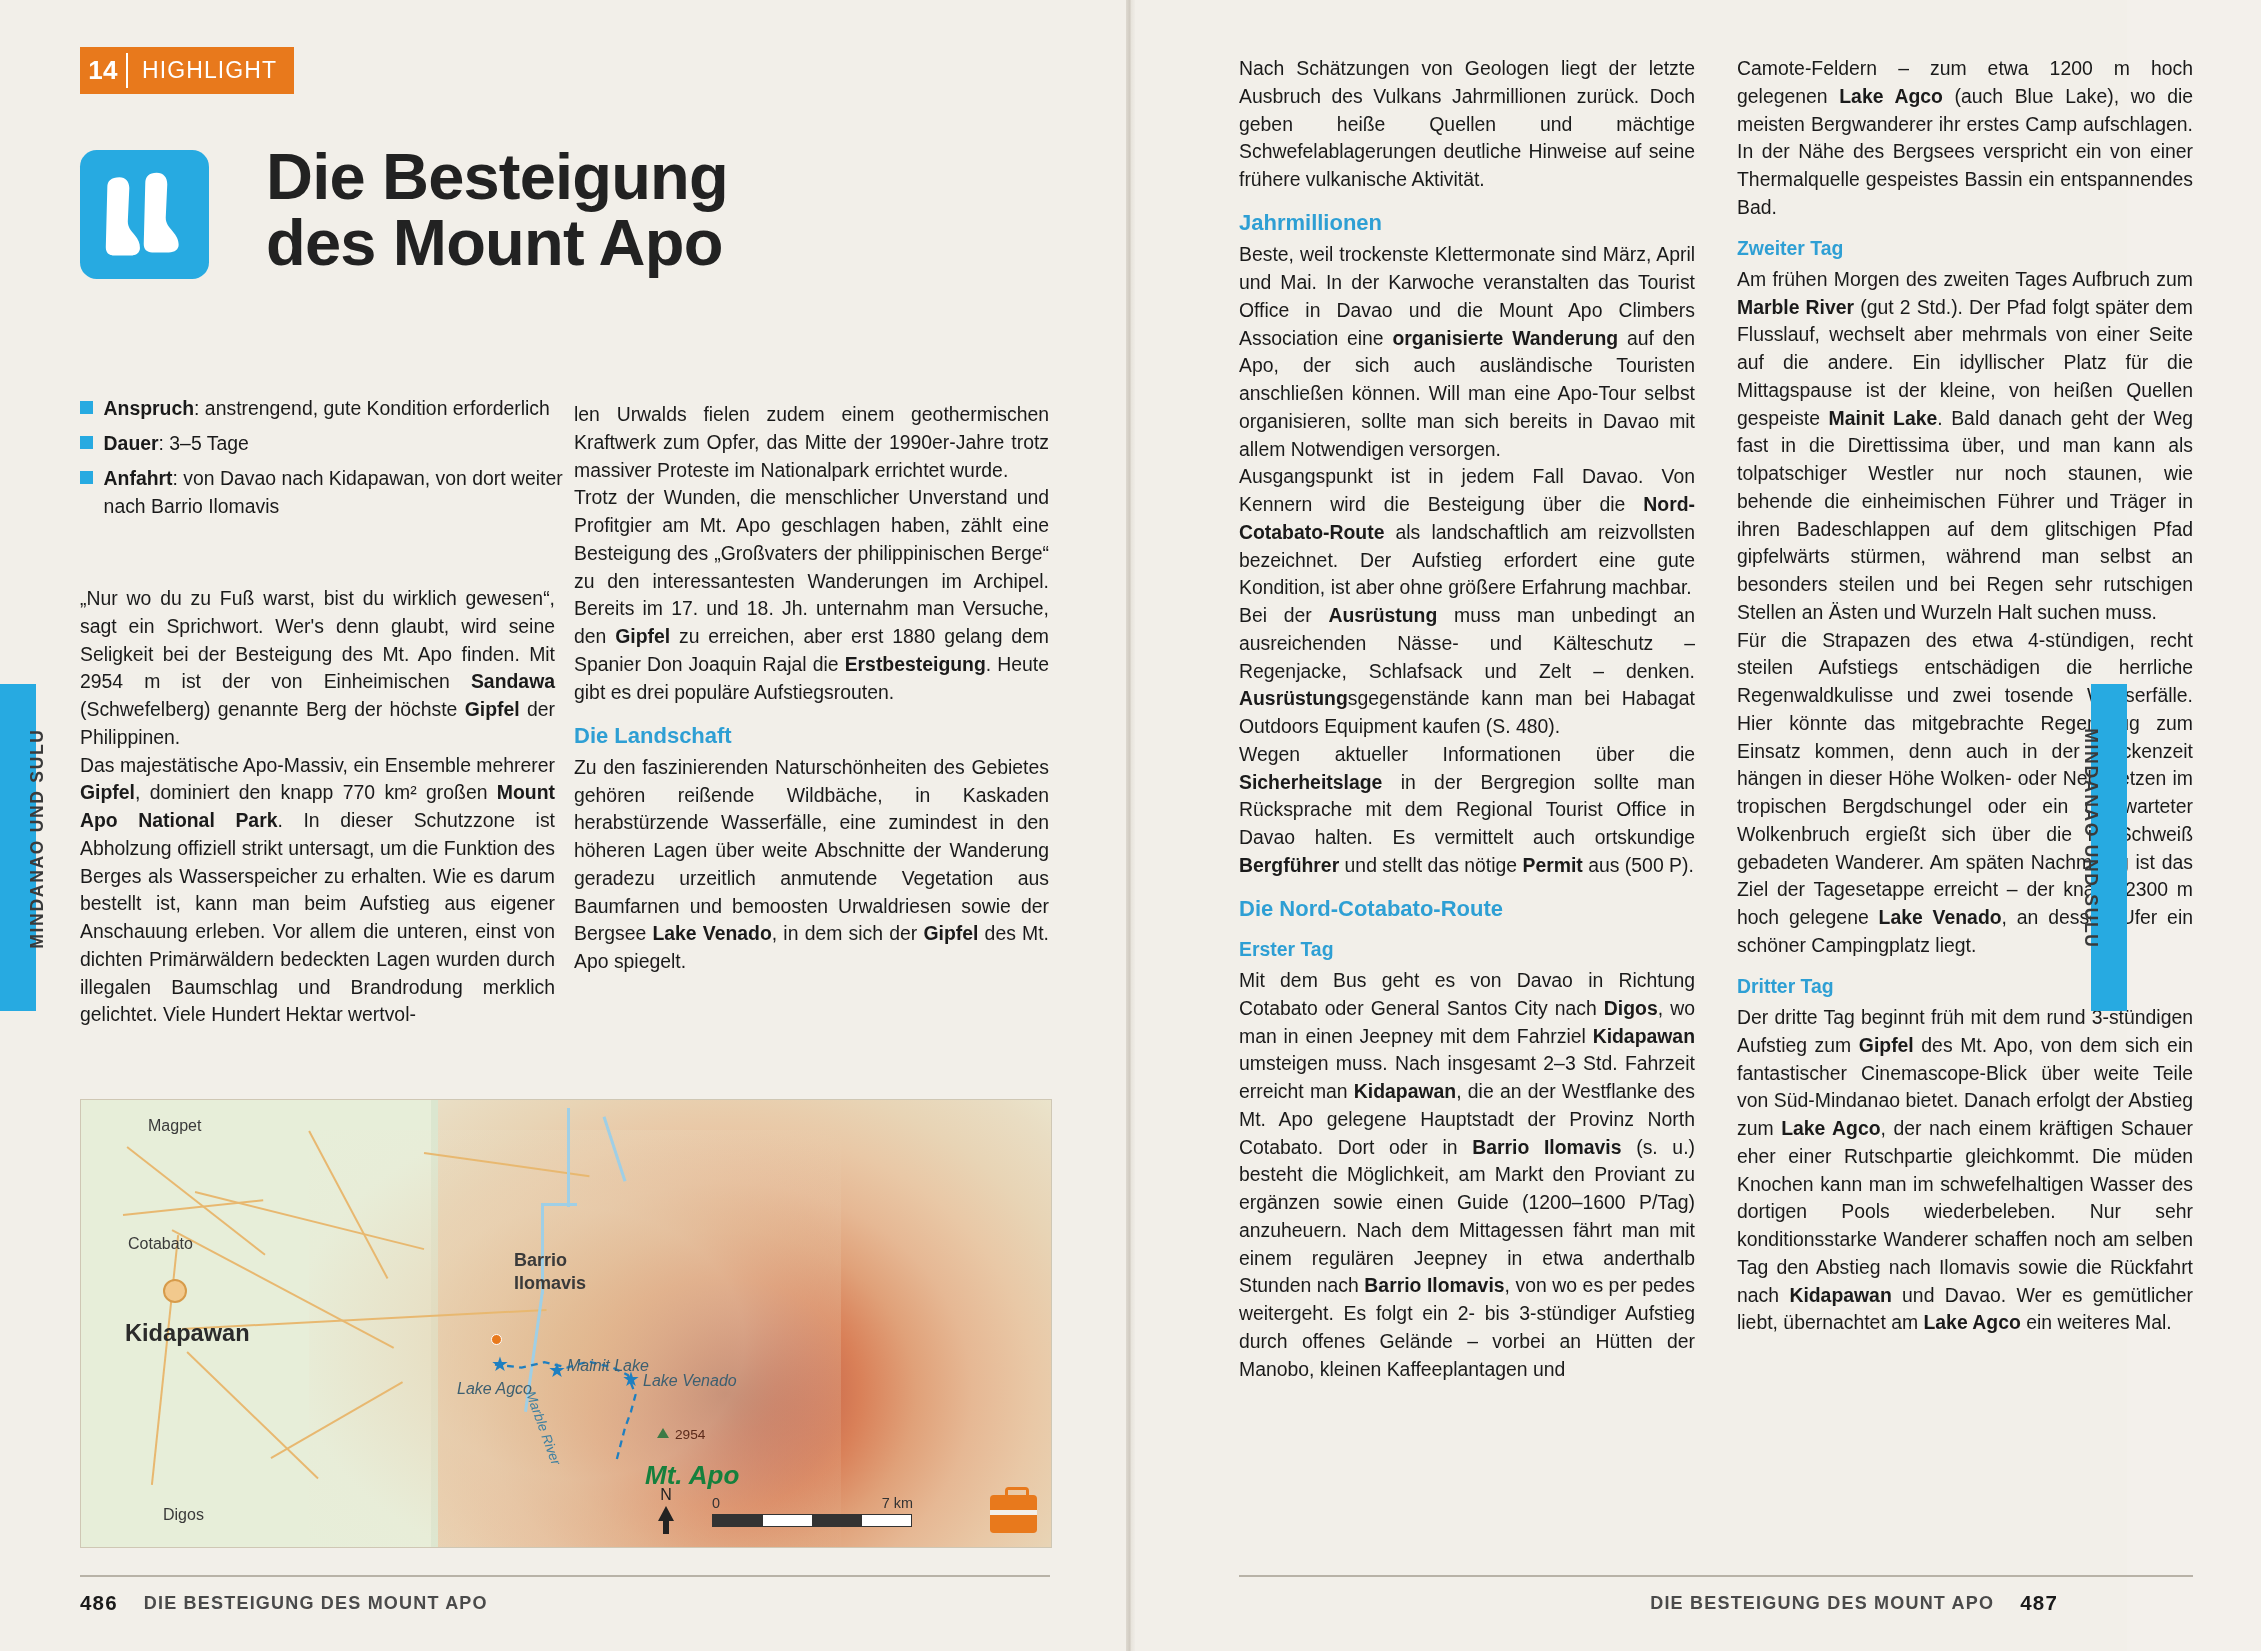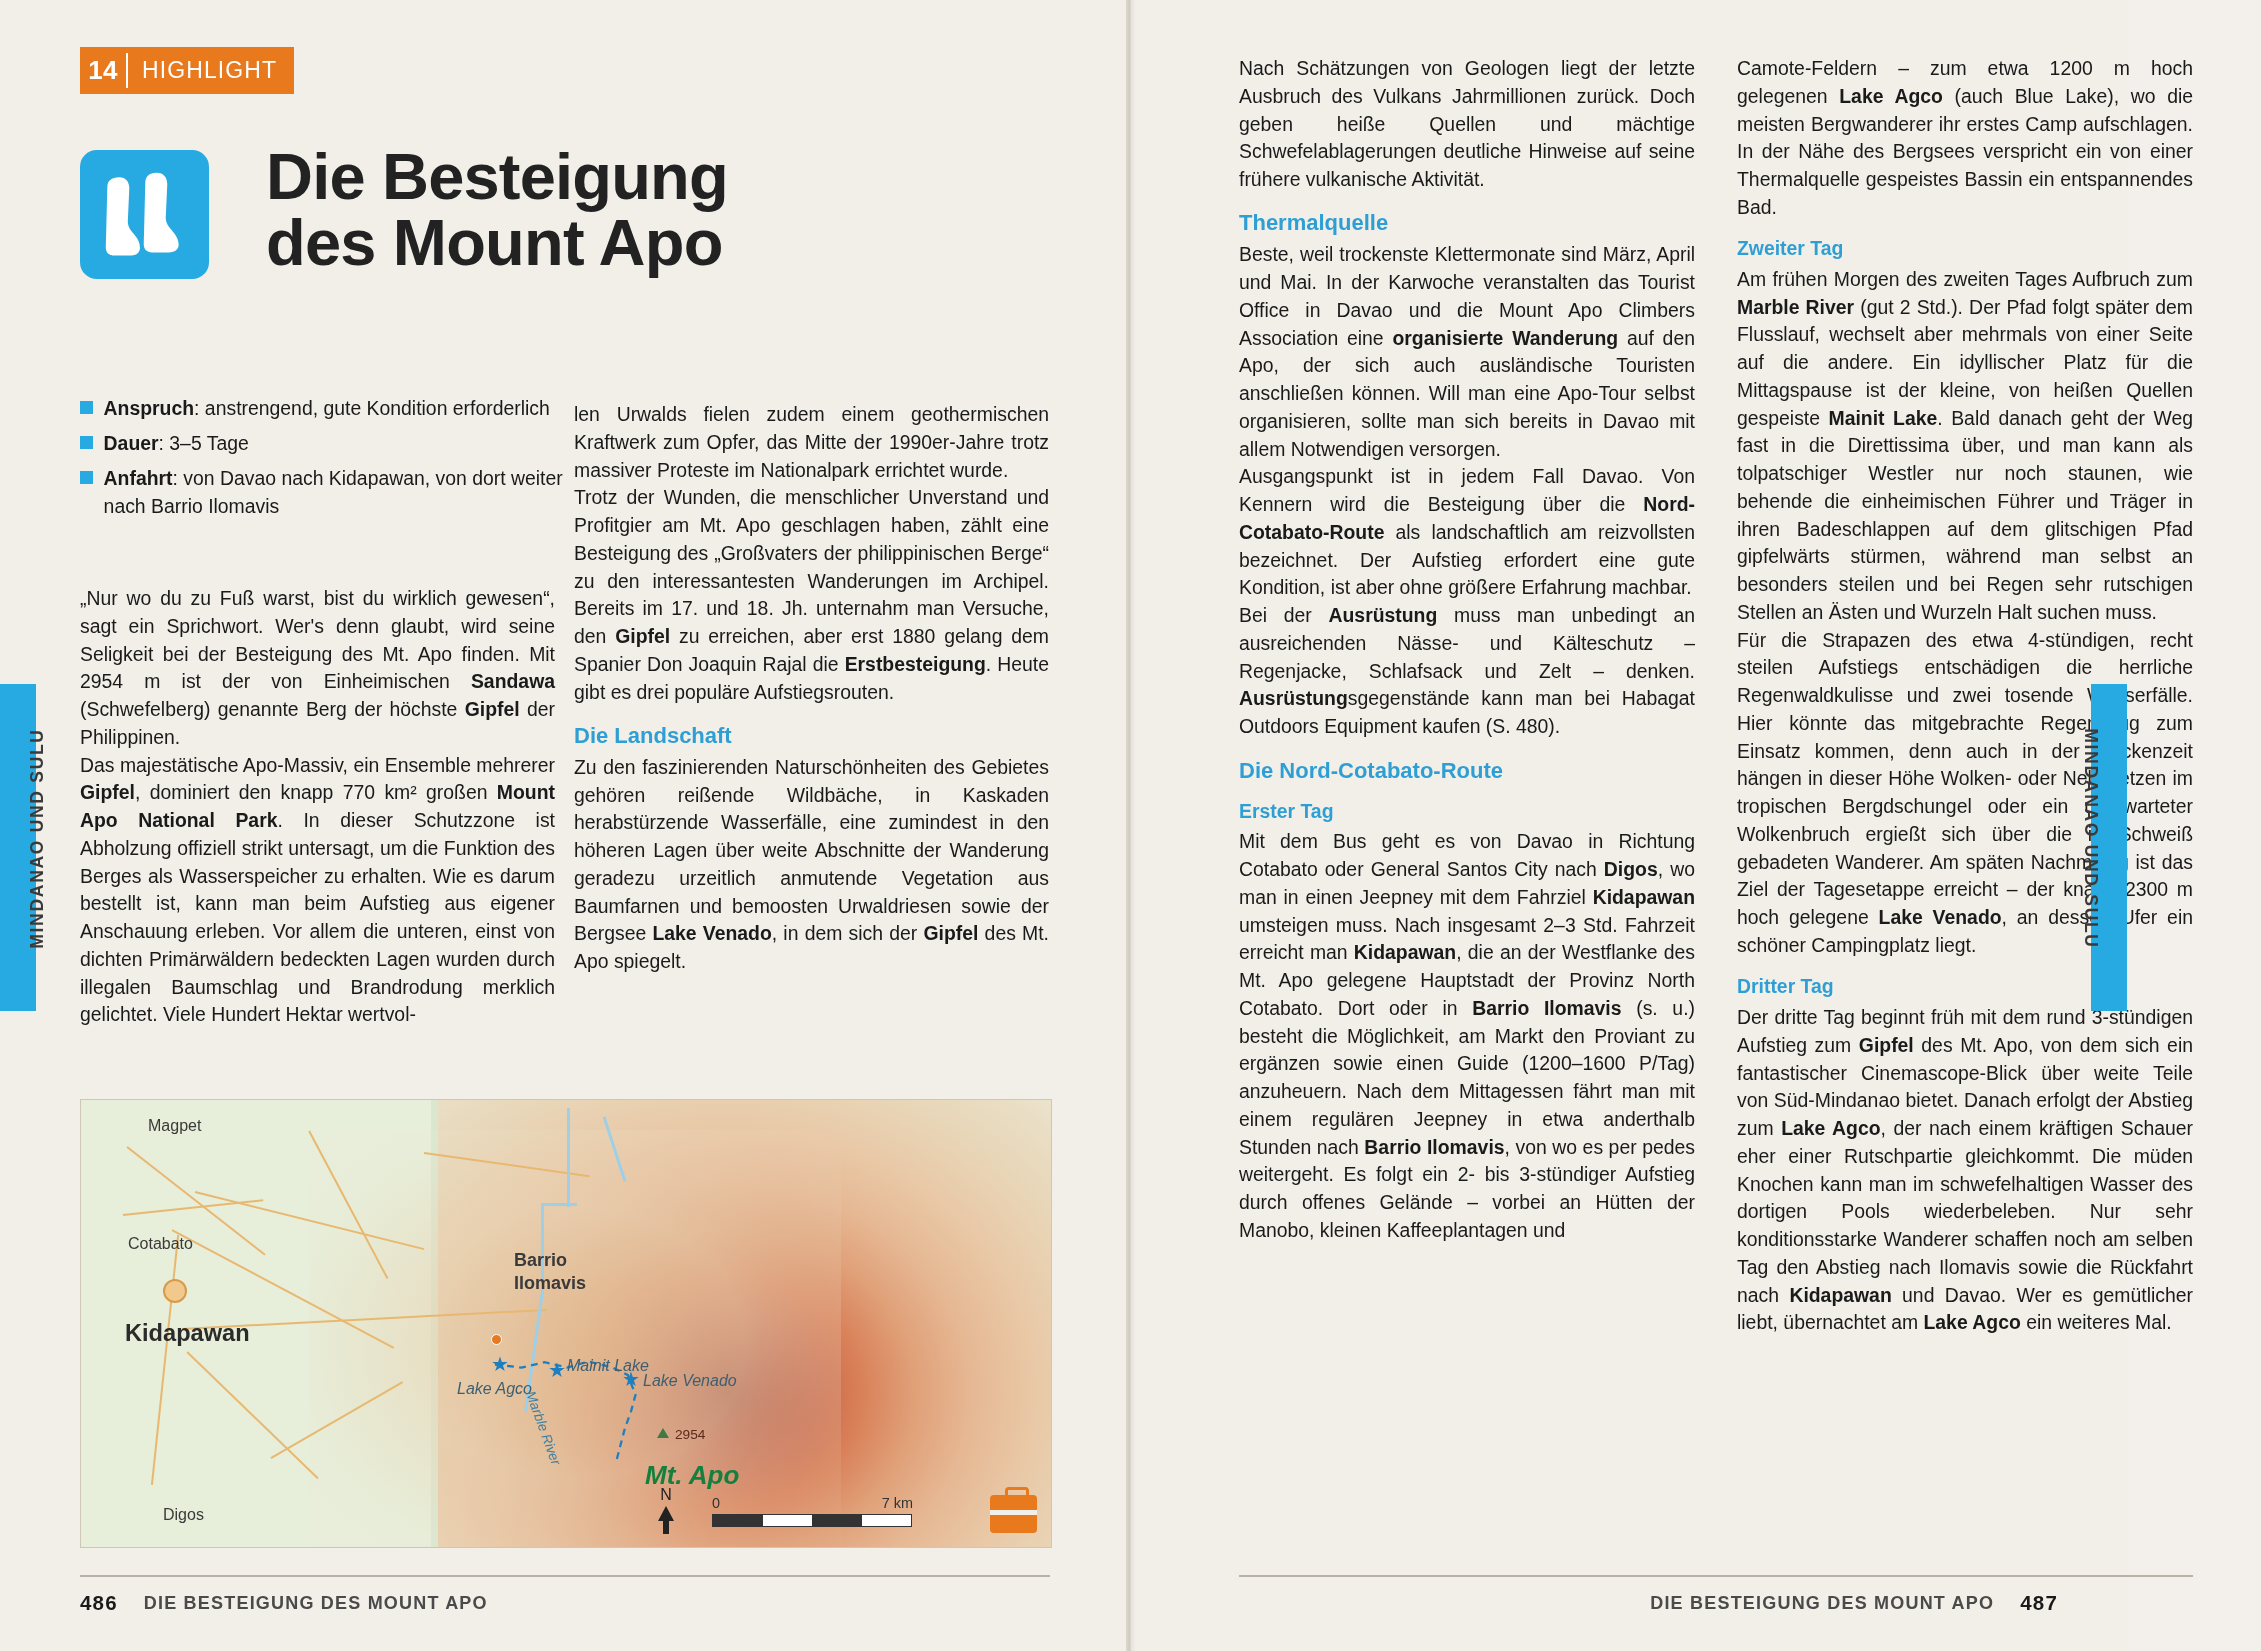--- a/index.html
+++ b/index.html
@@ -484,24 +484,25 @@
       <span class="pagenum">486</span>
       <span style="width:26px"></span>
       <span>DIE BESTEIGUNG DES MOUNT APO</span>
     </div>
   </div>
 
   <div class="page-right">
 
     <div class="col" style="left:108px; top:55px; width:456px;">
       <p>Nach Schätzungen von Geologen liegt der letzte Ausbruch des Vulkans Jahrmillionen zurück. Doch geben heiße Quellen und mächtige Schwefelablagerungen deutliche Hinweise auf seine frühere vulkanische Aktivität.</p>
-      <div class="subhead">Thermalquelle</div>
+      <div class="subhead">Jahrmillionen</div>
       <p>Beste, weil trockenste Klettermonate sind März, April und Mai. In der Karwoche veranstalten das Tourist Office in Davao und die Mount Apo Climbers Association eine <b>organisierte Wanderung</b> auf den Apo, der sich auch ausländische Touristen anschließen können. Will man eine Apo-Tour selbst organisieren, sollte man sich bereits in Davao mit allem Notwendigen versorgen.</p>
       <p>Ausgangspunkt ist in jedem Fall Davao. Von Kennern wird die Besteigung über die <b>Nord-Cotabato-Route</b> als landschaftlich am reizvollsten bezeichnet. Der Aufstieg erfordert eine gute Kondition, ist aber ohne größere Erfahrung machbar.</p>
       <p>Bei der <b>Ausrüstung</b> muss man unbedingt an ausreichenden Nässe- und Kälteschutz – Regenjacke, Schlafsack und Zelt – denken. <b>Ausrüstung</b>sgegenstände kann man bei Habagat Outdoors Equipment kaufen (S. 480).</p>
+      <p>Wegen aktueller Informationen über die <b>Sicherheitslage</b> in der Bergregion sollte man Rücksprache mit dem Regional Tourist Office in Davao halten. Es vermittelt auch ortskundige <b>Bergführer</b> und stellt das nötige <b>Permit</b> aus (500 P).</p>
       <div class="subhead">Die Nord-Cotabato-Route</div>
       <div class="subhead-small">Erster Tag</div>
       <p>Mit dem Bus geht es von Davao in Richtung Cotabato oder General Santos City nach <b>Digos</b>, wo man in einen Jeepney mit dem Fahrziel <b>Kidapawan</b> umsteigen muss. Nach insgesamt 2–3 Std. Fahrzeit erreicht man <b>Kidapawan</b>, die an der Westflanke des Mt. Apo gelegene Hauptstadt der Provinz North Cotabato. Dort oder in <b>Barrio Ilomavis</b> (s. u.) besteht die Möglichkeit, am Markt den Proviant zu ergänzen sowie einen Guide (1200–1600 P/Tag) anzuheuern. Nach dem Mittagessen fährt man mit einem regulären Jeepney in etwa anderthalb Stunden nach <b>Barrio Ilomavis</b>, von wo es per pedes weitergeht. Es folgt ein 2- bis 3-stündiger Aufstieg durch offenes Gelände – vorbei an Hütten der Manobo, kleinen Kaffeeplantagen und</p>
     </div>
 
     <div class="col" style="left:606px; top:55px; width:456px;">
       <p>Camote-Feldern – zum etwa 1200 m hoch gelegenen <b>Lake Agco</b> (auch Blue Lake), wo die meisten Bergwanderer ihr erstes Camp aufschlagen. In der Nähe des Bergsees verspricht ein von einer Thermalquelle gespeistes Bassin ein entspannendes Bad.</p>
       <div class="subhead-small">Zweiter Tag</div>
       <p>Am frühen Morgen des zweiten Tages Aufbruch zum <b>Marble River</b> (gut 2 Std.). Der Pfad folgt später dem Flusslauf, wechselt aber mehrmals von einer Seite auf die andere. Ein idyllischer Platz für die Mittagspause ist der kleine, von heißen Quellen gespeiste <b>Mainit Lake</b>. Bald danach geht der Weg fast in die Direttissima über, und man kann als tolpatschiger Westler nur noch staunen, wie behende die einheimischen Führer und Träger in ihren Badeschlappen auf dem glitschigen Pfad gipfelwärts stürmen, während man selbst an besonders steilen und bei Regen sehr rutschigen Stellen an Ästen und Wurzeln Halt suchen muss.</p>
       <p>Für die Strapazen des etwa 4-stündigen, recht steilen Aufstiegs entschädigen die herrliche Regenwaldkulisse und zwei tosende Wasserfälle. Hier könnte das mitgebrachte Regenzeug zum Einsatz kommen, denn auch in der Trockenzeit hängen in dieser Höhe Wolken- oder Nebelfetzen im tropischen Bergdschungel oder ein unerwarteter Wolkenbruch ergießt sich über die in Schweiß gebadeten Wanderer. Am späten Nachmittag ist das Ziel der Tagesetappe erreicht – der knapp 2300 m hoch gelegene <b>Lake Venado</b>, an dessen Ufer ein schöner Campingplatz liegt.</p>

